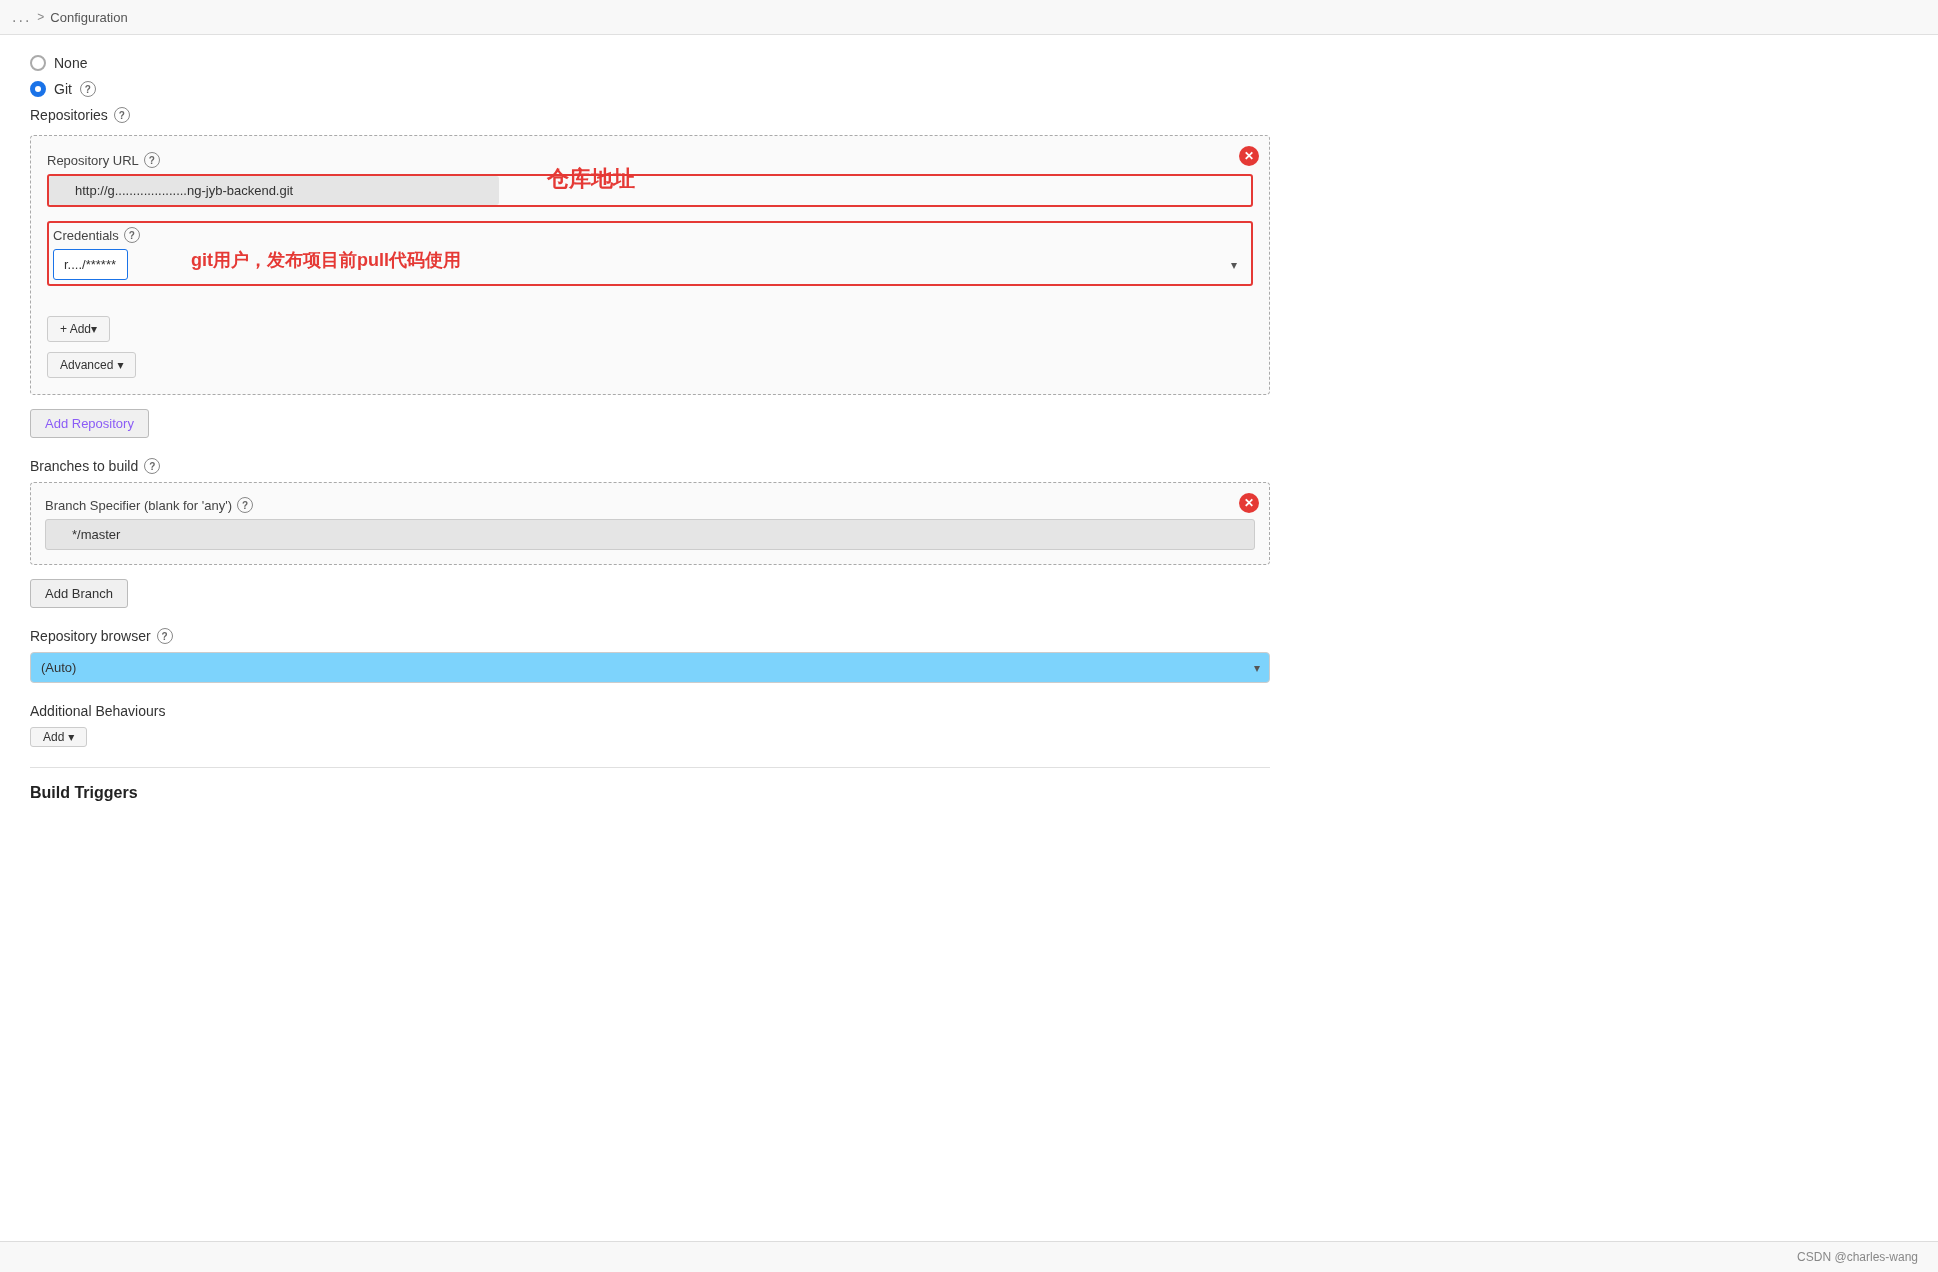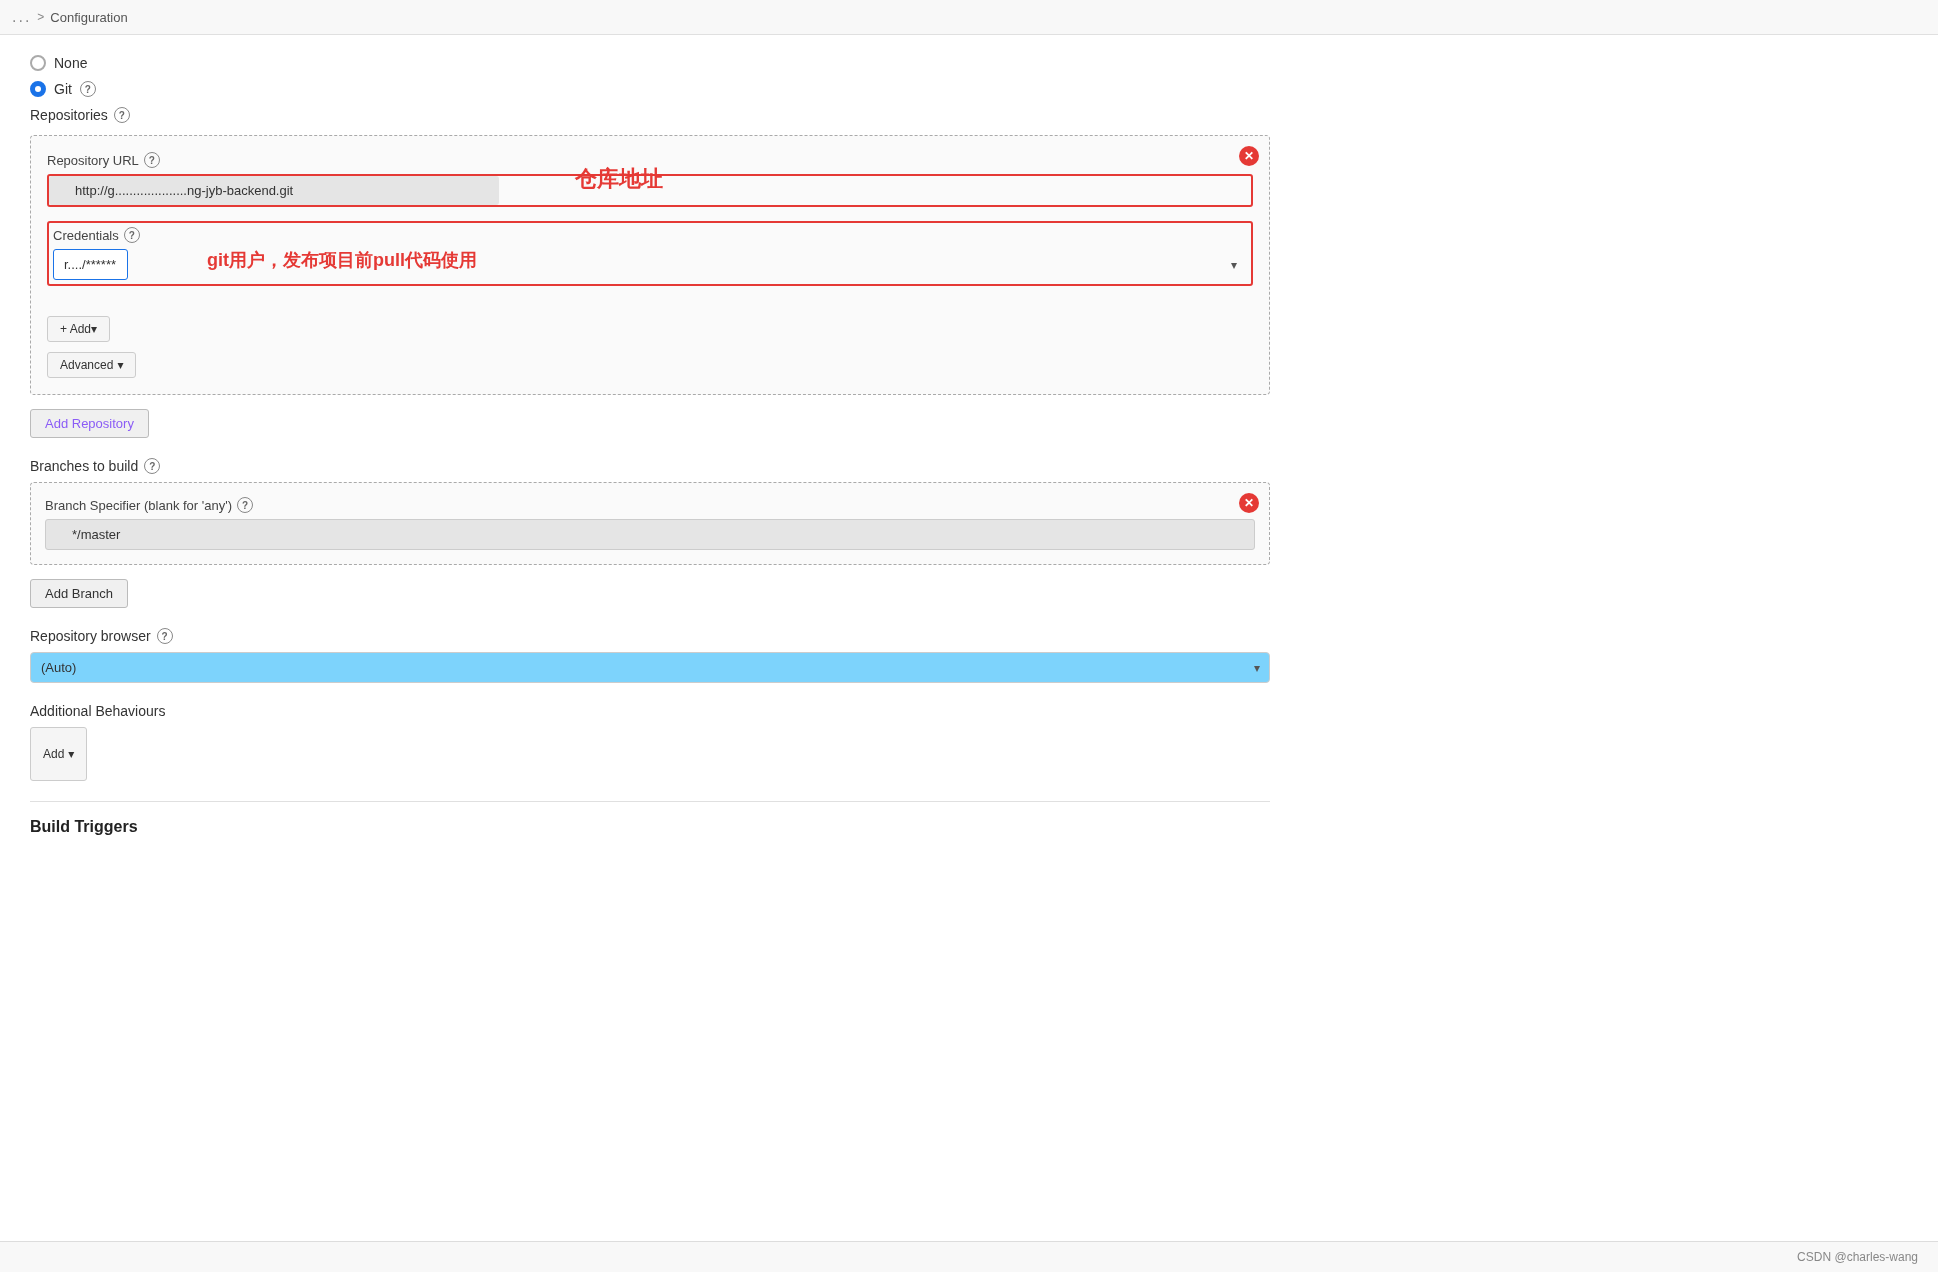--- a/index.html
+++ b/index.html
@@ -300,21 +300,21 @@
       pointer-events: none;
       color: #555;
       font-size: 12px;
     }
 
     .additional-behaviours {
       margin-bottom: 20px;
     }
 
     .add-dropdown-btn {
-      padding: 19px 12px;
+      padding: 2px 12px;
       border: 1px solid #ccc;
       border-radius: 3px;
       background: #f5f5f5;
       font-size: 12px;
       cursor: pointer;
       display: flex;
       align-items: center;
       gap: 4px;
       color: #333;
     }
@@ -386,40 +386,40 @@
 
     <div class="field-label">
       <span>Repository URL</span>
       <span class="help-icon">?</span>
     </div>
 
     <div class="relative-wrap" style="margin-bottom:14px;">
       <div class="url-input-wrapper">
         <input type="text" class="text-input" style="width: 450px;" value="http://g....................ng-jyb-backend.git">
       </div>
-      <span class="annotation-text" style="position:absolute; top:-10px; left:500px; font-size:22px; color:#e53935;margin-left:28px;">仓库地址</span>
+      <span class="annotation-text" style="position:absolute; top:-10px; left:500px; font-size:22px; color:#e53935;">仓库地址</span>
     </div>
 
     <div class="credentials-wrapper">
       <div class="field-label">
         <span>Credentials</span>
         <span class="help-icon">?</span>
       </div>
       <div class="credentials-select-row">
         <div class="select-wrapper">
           <select class="credentials-select">
             <option>r..../******</option>
           </select>
           <span class="chevron-down">▾</span>
         </div>
       </div>
     </div>
 
     <div style="position:relative; margin-bottom: 10px;">
-      <span style="color:#e53935; font-size:18px; font-weight:bold; position:absolute; left:160px; top:-50px; white-space:nowrap;">git用户，发布项目前pull代码使用</span>
+      <span style="color:#e53935; font-size:18px; font-weight:bold; position:absolute; left:144px; top:-50px; white-space:nowrap;">git用户，发布项目前pull代码使用</span>
     </div>
 
     <div class="add-btn-row" style="margin-top: 30px;">
       <button class="add-btn">
         <span>+ Add</span>
         <span>▾</span>
       </button>
     </div>
 
     <button class="advanced-btn">

